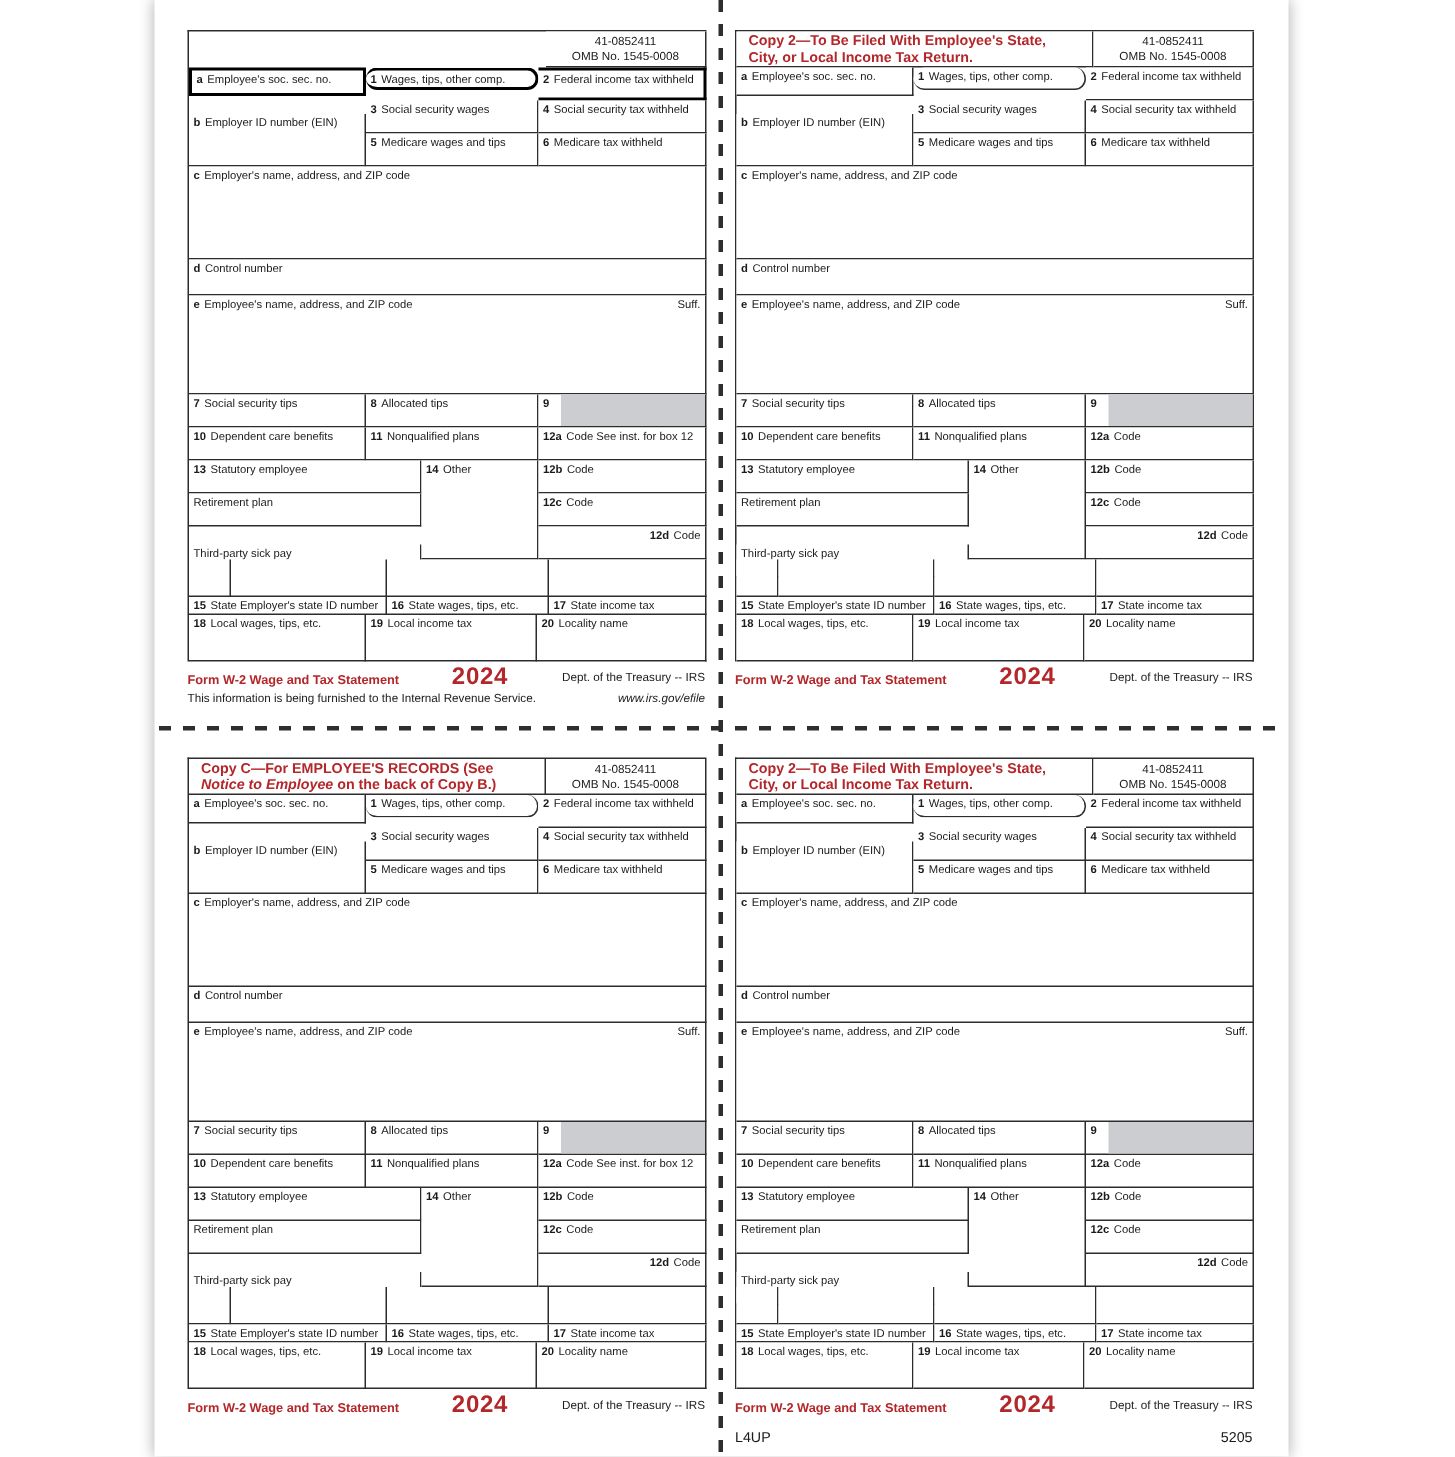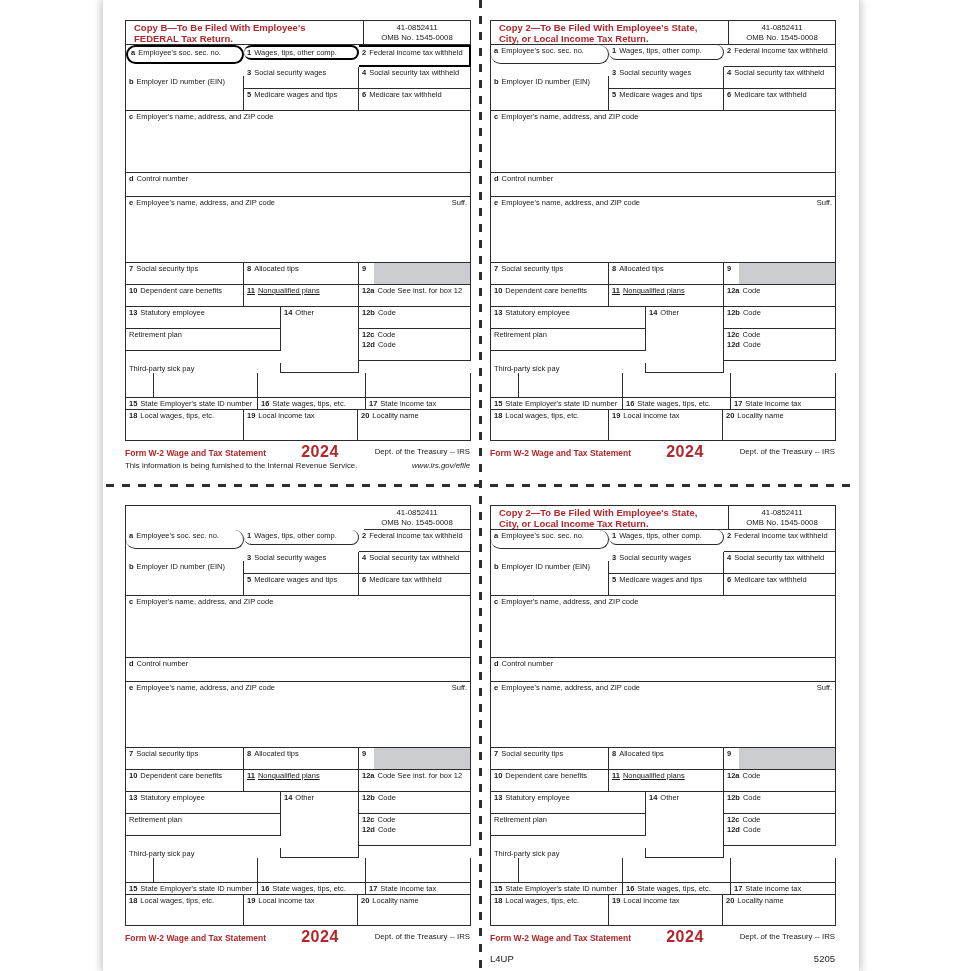--- a/index.html
+++ b/index.html
@@ -28,47 +28,47 @@
     border-top:1px solid #2c2c2c;border-left:1px solid #2c2c2c;}
   .cell{position:absolute;box-sizing:border-box;
     border-right:1px solid #2c2c2c;border-bottom:1px solid #2c2c2c;
     padding:1px 3px;font-size:7.5px;line-height:1.2;background:#fff;}
   .n{font-weight:bold;margin-right:3px;}
 
   .c-title{left:0;top:0;width:238px;height:24px;color:#b3262a;font-weight:bold;
     font-size:9.5px;line-height:10.5px;padding:2px 2px 0 8px;}
   .c-title i{font-weight:bold;}
   .c-omb{left:238px;top:0;width:107px;height:24px;text-align:center;padding-top:2px;line-height:10px;font-size:7.8px;}
-  .c-a{left:0;top:24px;width:118px;height:19px;border-radius:10px;}
+  .c-a{left:0;top:24px;width:118px;height:19px;}
   .c-b{left:0;top:55px;width:118px;height:35px;}
   .c-1{left:118px;top:24px;width:115px;height:15px;border-radius:10px;}
   .c-2{left:233px;top:24px;width:112px;height:22px;}
   .c-3{left:118px;top:46px;width:115px;height:22px;}
   .c-4{left:233px;top:46px;width:112px;height:22px;}
   .c-5{left:118px;top:68px;width:115px;height:22px;}
   .c-6{left:233px;top:68px;width:112px;height:22px;}
   .c-c{left:0;top:90px;width:345px;height:62px;}
   .c-d{left:0;top:152px;width:345px;height:24px;}
   .c-e{left:0;top:176px;width:345px;height:66px;}
   .suff{position:absolute;right:3px;top:1px;font-size:7.5px;}
   .c-7{left:0;top:242px;width:118px;height:22px;}
   .c-8{left:118px;top:242px;width:115px;height:22px;}
   .c-9{left:233px;top:242px;width:112px;height:22px;}
   .box9-fill{position:absolute;left:15px;top:0;right:0;bottom:0;background:#cbcdd0;}
   .c-9 .n{position:relative;z-index:1;background:#fff;padding-right:3px;}
   .c-10{left:0;top:264px;width:118px;height:22px;}
-  .c-11{left:118px;top:264px;width:115px;height:22px;text-decoration:underline;}
+  .c-11{left:118px;top:264px;width:115px;height:22px;}
   .c-12a{left:233px;top:264px;width:112px;height:22px;}
   .c-13{left:0;top:286px;width:155px;height:22px;}
   .c-13r{left:0;top:308px;width:155px;height:22px;text-align:left;}
   .c-13s{left:0;top:342px;width:155px;height:22px;text-align:left;}
   .c-14{left:155px;top:286px;width:78px;height:66px;}
   .c-12b{left:233px;top:286px;width:112px;height:22px;}
   .c-12c{left:233px;top:308px;width:112px;height:22px;}
-  .c-12d{left:233px;top:318px;width:112px;height:22px;}
+  .c-12d{left:233px;top:330px;width:112px;height:22px;text-align:right;}
   .c-se1{left:0;top:352px;width:28px;height:25px;}
   .c-se2{left:28px;top:352px;width:104px;height:25px;}
   .c-se3{left:132px;top:352px;width:108px;height:25px;}
   .c-se4{left:240px;top:352px;width:105px;height:25px;}
   .c-15{left:0;top:377px;width:132px;height:12px;line-height:10px;}
   .c-16{left:132px;top:377px;width:108px;height:12px;line-height:10px;}
   .c-17{left:240px;top:377px;width:105px;height:12px;line-height:10px;}
   .c-18{left:0;top:389px;width:118px;height:31px;}
   .c-19{left:118px;top:389px;width:114px;height:31px;}
   .c-20{left:232px;top:389px;width:113px;height:31px;}
@@ -87,24 +87,20 @@
   .f-note{display:flex;justify-content:space-between;gap:8px;font-size:7.8px;line-height:1.2;margin-top:1px;}
   .copy-b .note-right{font-style:italic;white-space:nowrap;}
   .copy-2-bottom .f-note{margin-top:8px;font-size:9.5px;}
 </style>
 </head>
 <body>
 
 <div id="sheet">
   <div class="w2-form copy-b">
     <div class="boxes">
-      <div class="cell c-title">
-        <div>Copy B—To Be Filed With Employee's</div>
-        <div><i></i><span>FEDERAL Tax Return.</span></div>
-      </div>
       <div class="cell c-omb">
         <div>41-0852411</div>
         <div>OMB No. 1545-0008</div>
       </div>
 
       <div class="cell c-a"><span class="n">a</span><span>Employee's soc. sec. no.</span></div>
       <div class="cell c-b"><span class="n">b</span><span>Employer ID number (EIN)</span></div>
       <div class="cell c-1"><span class="n">1</span><span>Wages, tips, other comp.</span></div>
       <div class="cell c-2"><span class="n">2</span><span>Federal income tax withheld</span></div>
       <div class="cell c-3"><span class="n">3</span><span>Social security wages</span></div>
@@ -217,20 +213,24 @@
       </div>
       <div class="f-note">
         <span class="note-left"></span>
         <span class="note-right"></span>
       </div>
     </div>
   </div>
 
   <div class="w2-form copy-c">
     <div class="boxes">
+      <div class="cell c-title">
+        <div>Copy C—For EMPLOYEE'S RECORDS (See</div>
+        <div><i>Notice to Employee </i><span>on the back of Copy B.)</span></div>
+      </div>
       <div class="cell c-omb">
         <div>41-0852411</div>
         <div>OMB No. 1545-0008</div>
       </div>
 
       <div class="cell c-a"><span class="n">a</span><span>Employee's soc. sec. no.</span></div>
       <div class="cell c-b"><span class="n">b</span><span>Employer ID number (EIN)</span></div>
       <div class="cell c-1"><span class="n">1</span><span>Wages, tips, other comp.</span></div>
       <div class="cell c-2"><span class="n">2</span><span>Federal income tax withheld</span></div>
       <div class="cell c-3"><span class="n">3</span><span>Social security wages</span></div>

